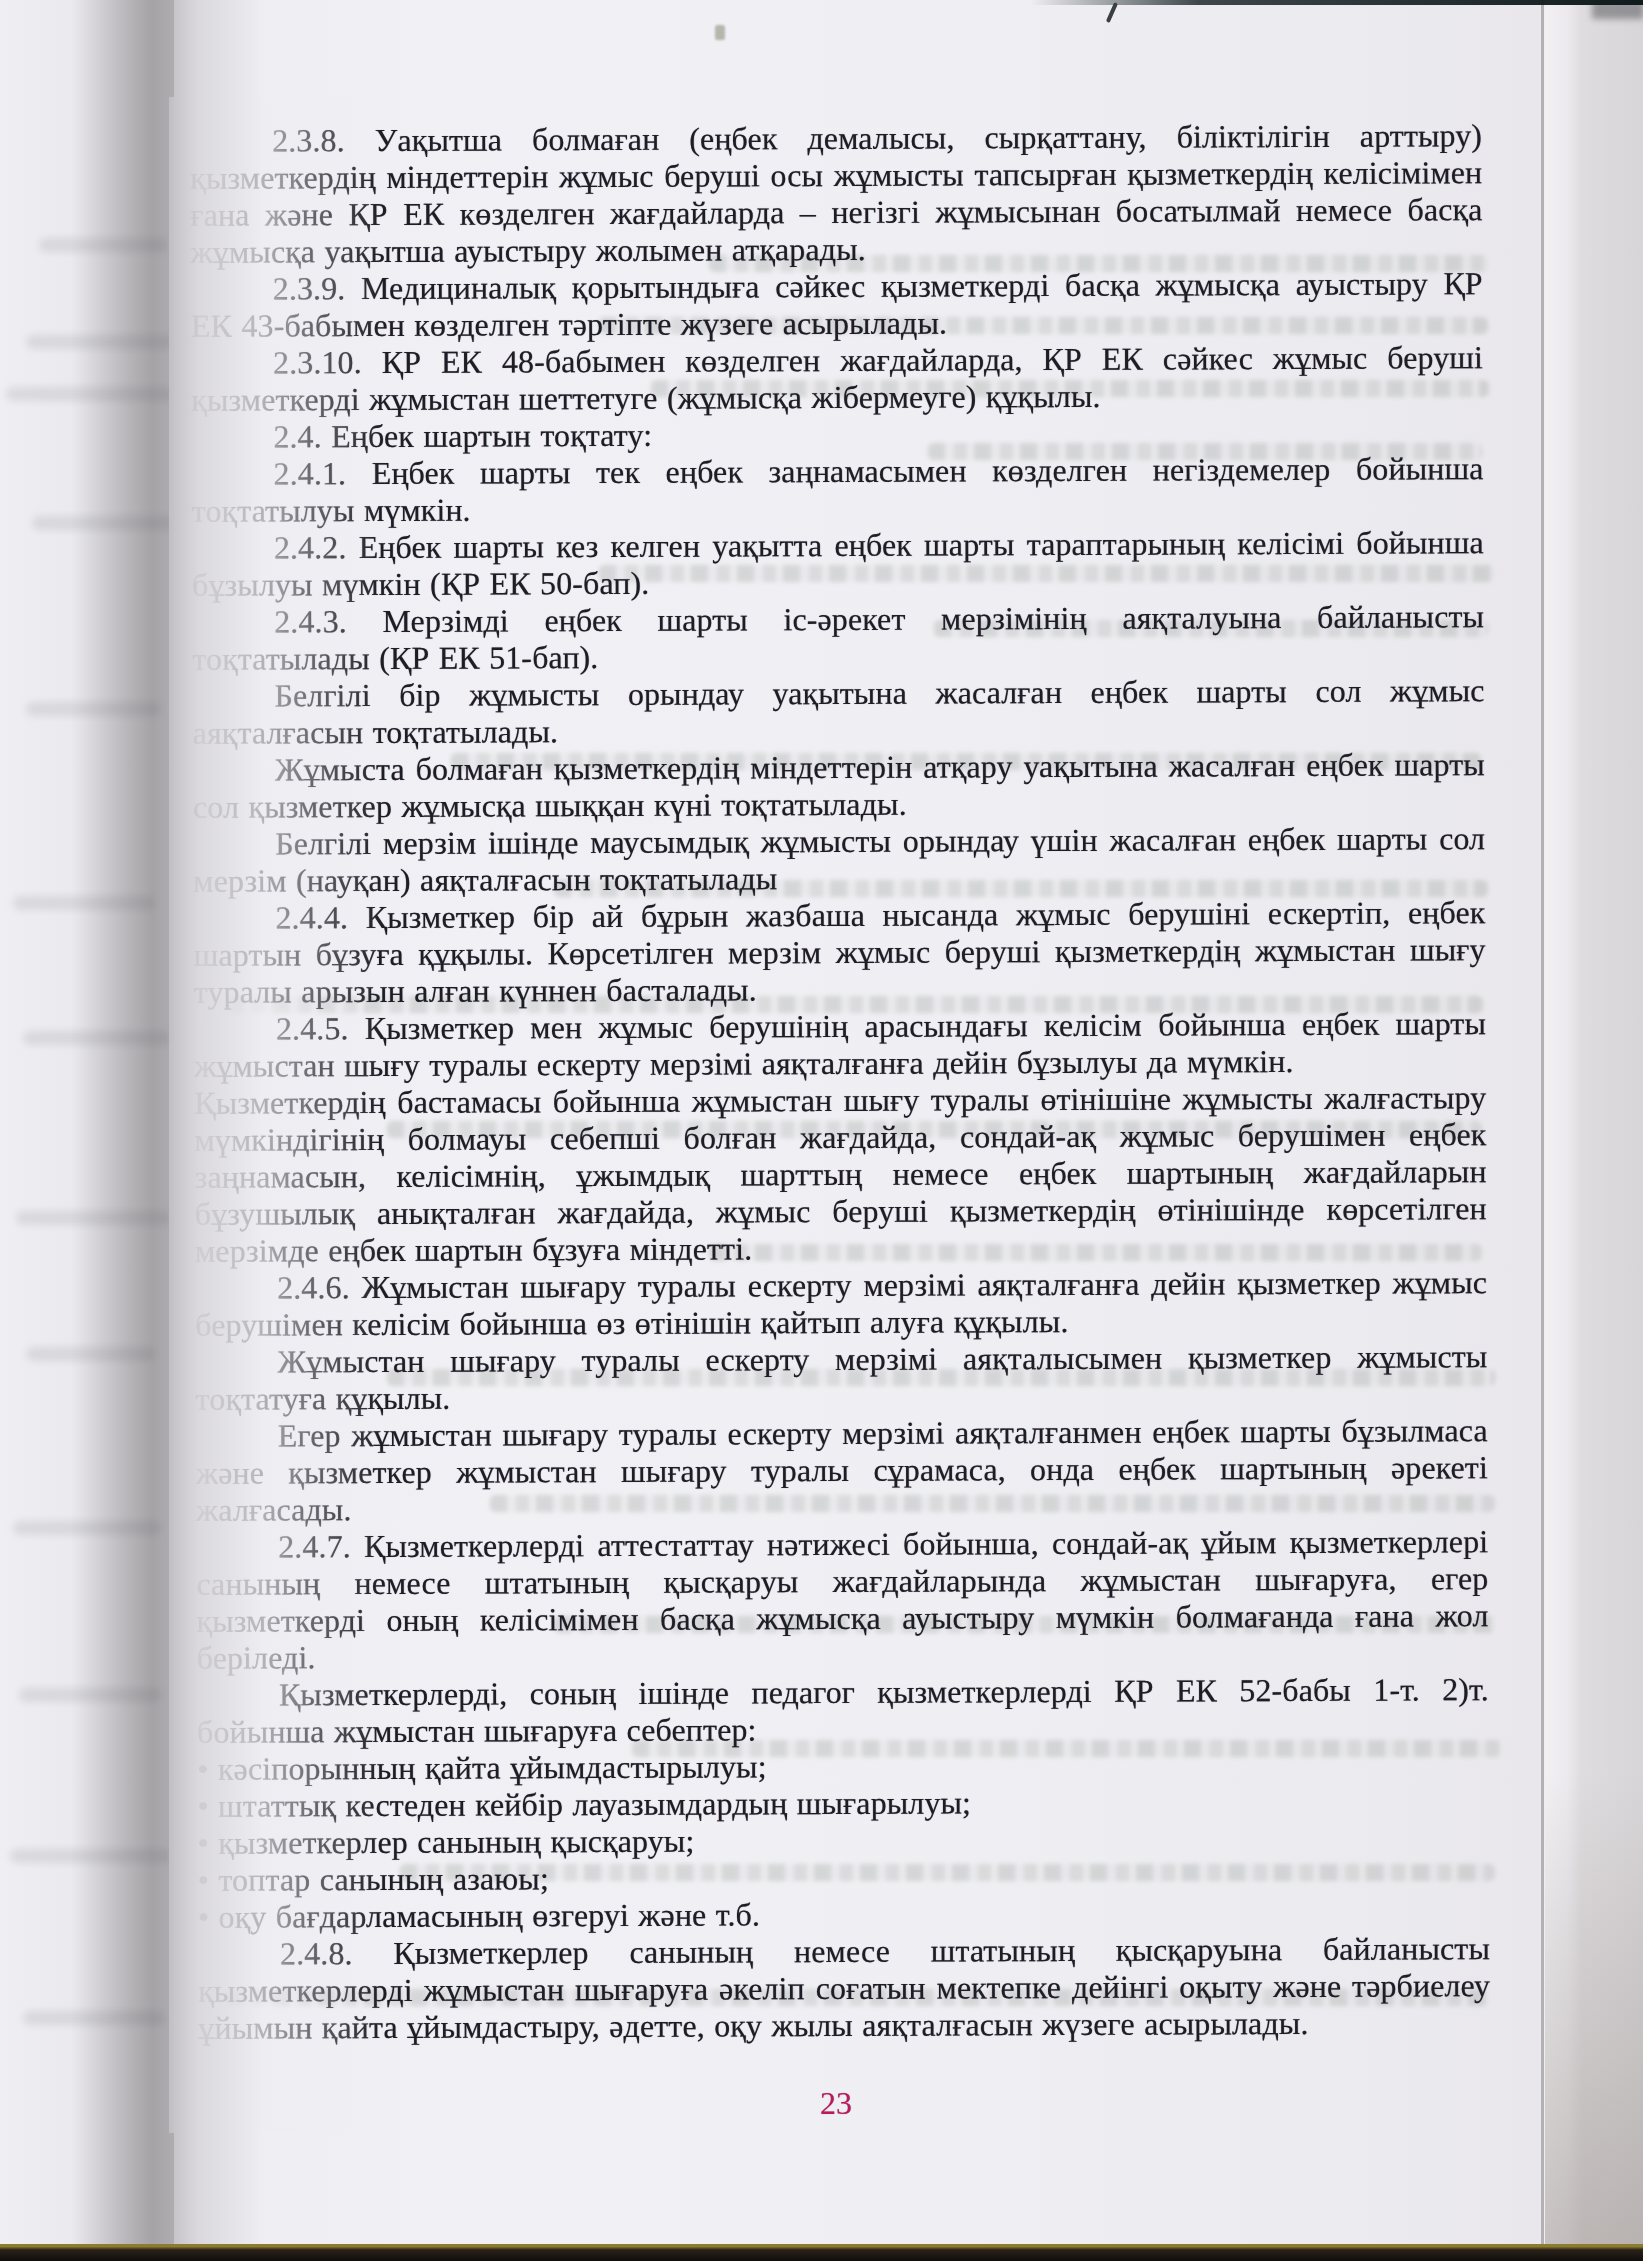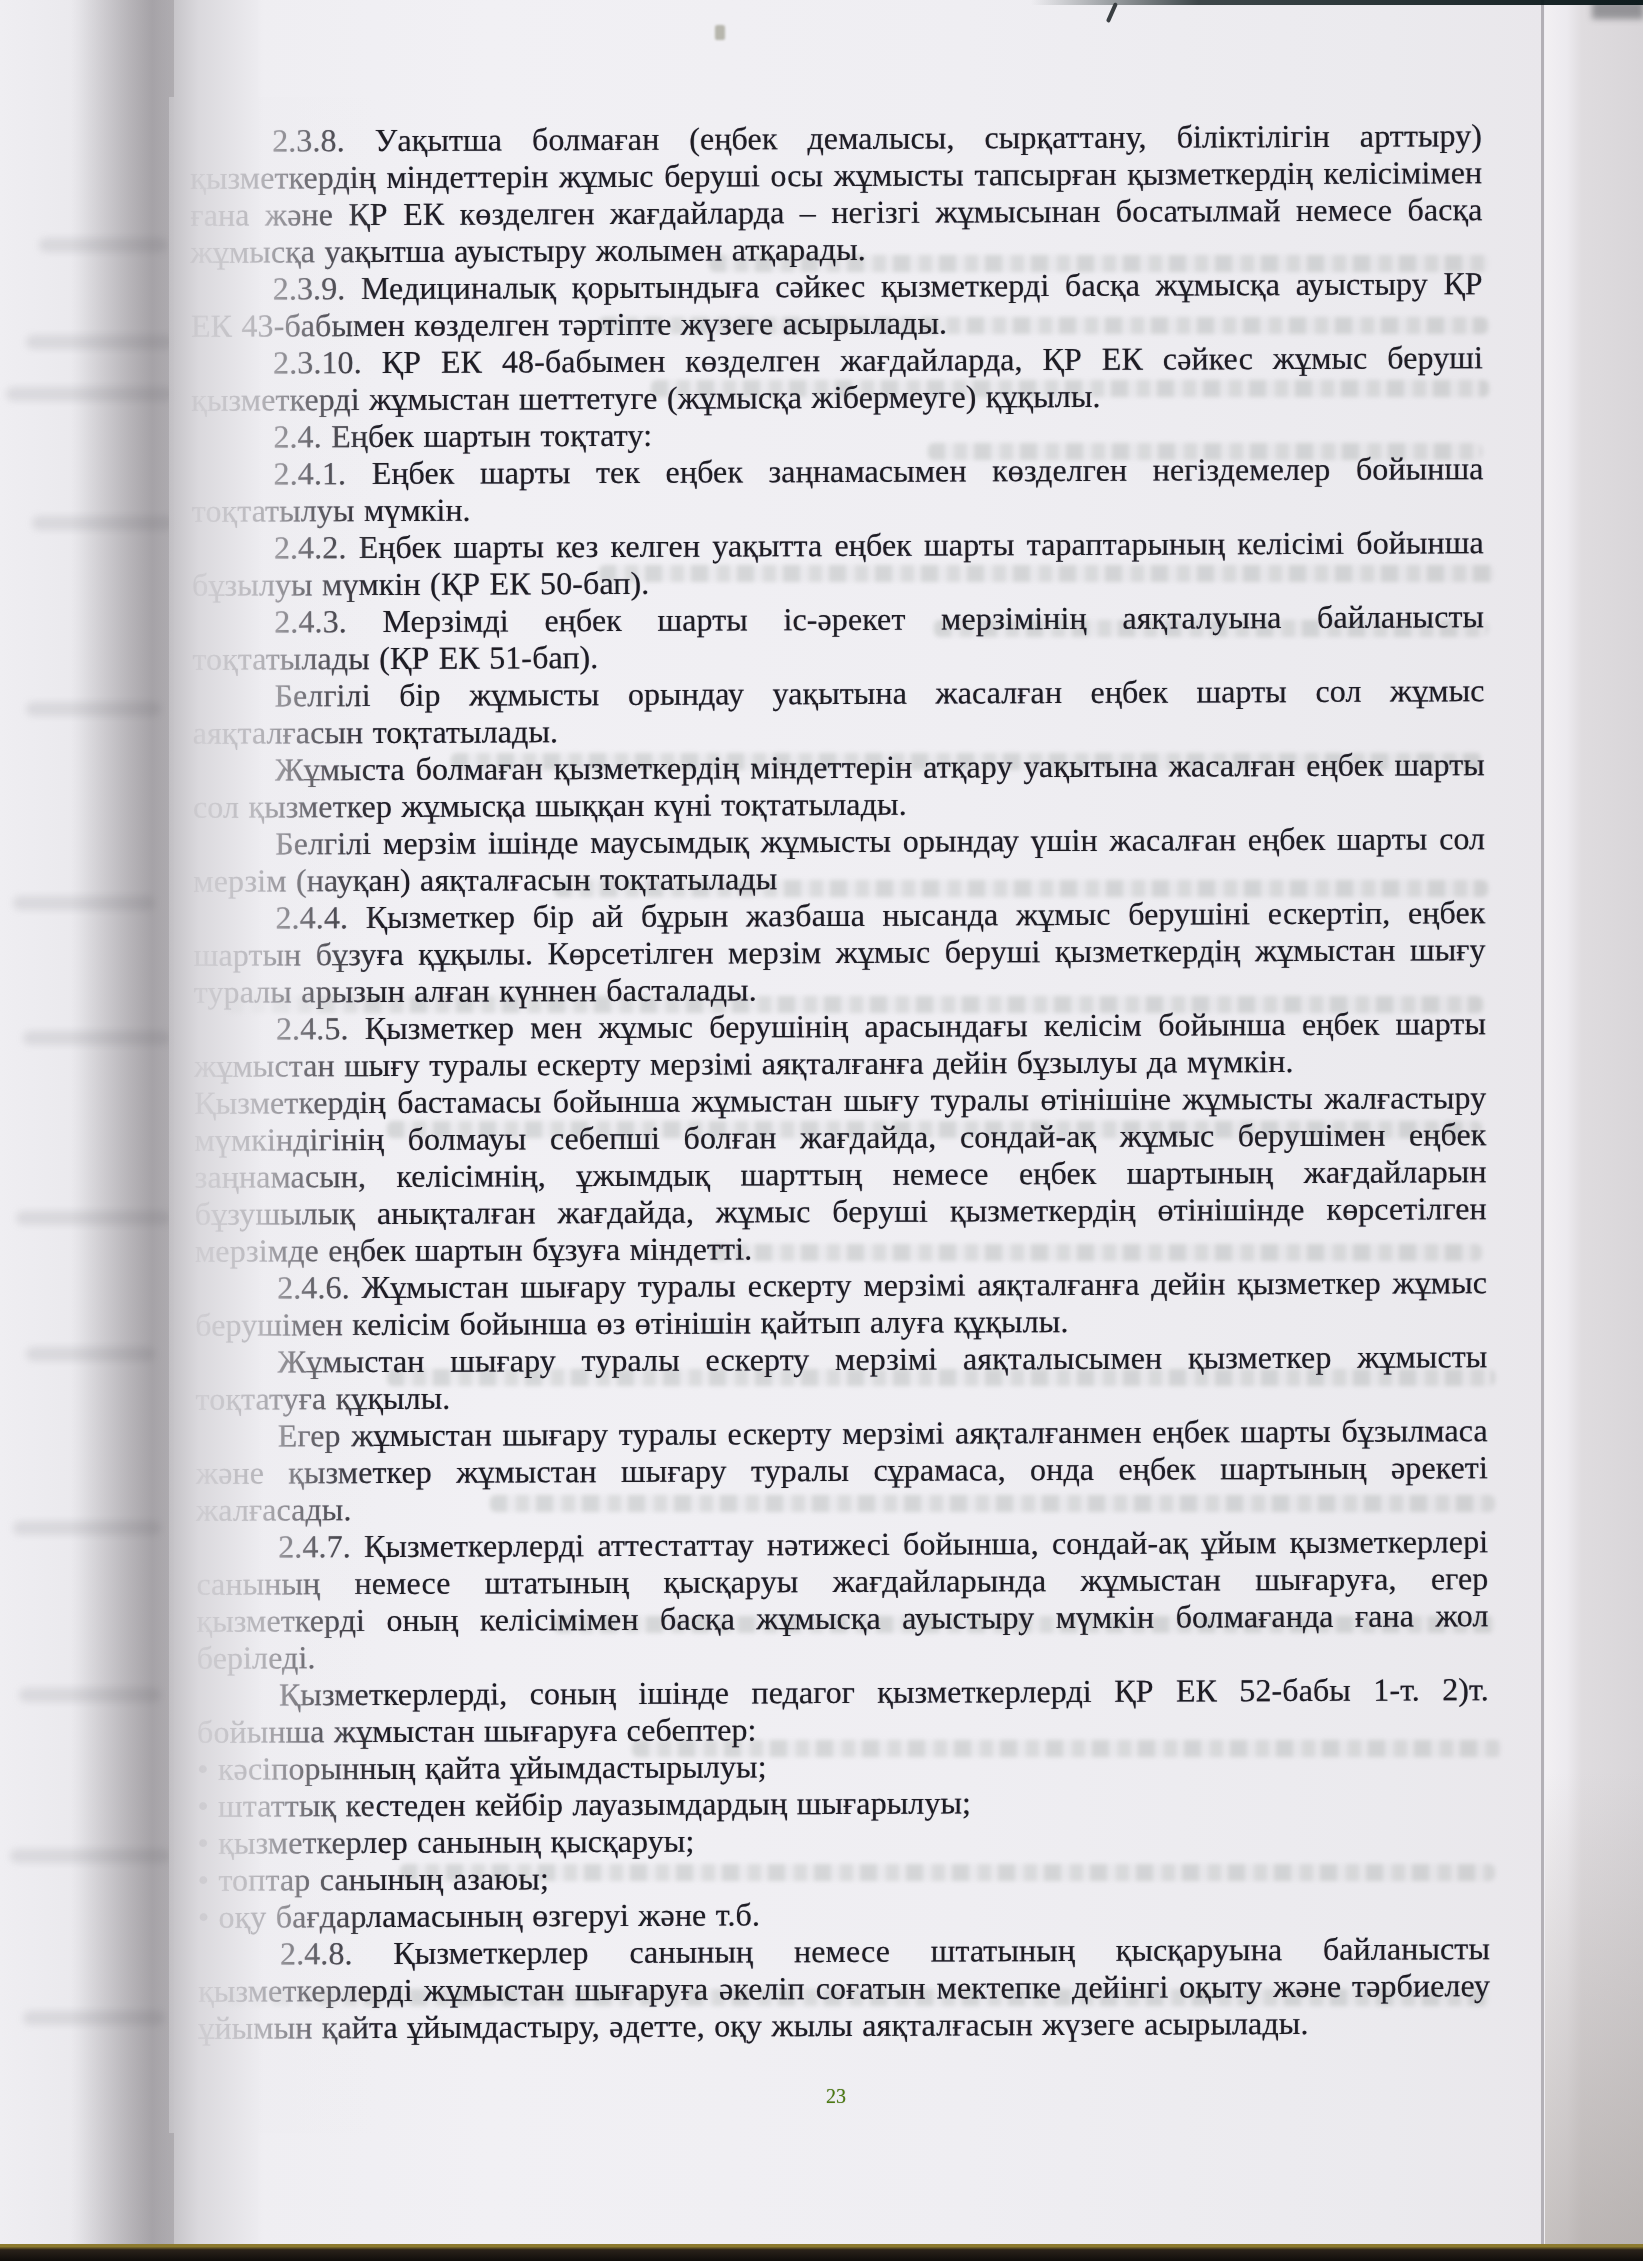--- a/index.html
+++ b/index.html
@@ -78,21 +78,21 @@
     text-align:justify;
     word-spacing:1.3px; letter-spacing:0.1px;
     text-shadow:0.4px 0 0 rgba(0,60,110,0.22), -0.4px 0 0 rgba(130,20,60,0.16), 0 0 1px rgba(25,25,45,0.38);
   }
   .text-block p { margin:0; }
   .indent { text-indent:82px; }
   .flush  { text-indent:0; }
   .bullet { text-indent:0; text-align:left; }
   .page-number {
     position:absolute; left:190px; top:2085px; width:1292px; z-index:2;
-    text-align:center; font-size:20px; color:#4d7c0f;
+    text-align:center; font-size:32px; color:#be185d;
     text-shadow:0 0 0.9px rgba(25,25,45,0.4);
   }
   
   .left-fade-overlay {
     position:absolute; left:169px; top:97px; width:213px; height:2036px; z-index:3;
     background:linear-gradient(to right,
       rgba(238,237,241,0.93) 0, rgba(238,237,241,0.93) 35px,
       rgba(238,237,241,0.74) 90px, rgba(238,237,241,0.34) 145px,
       rgba(238,237,241,0) 100%);
   }

